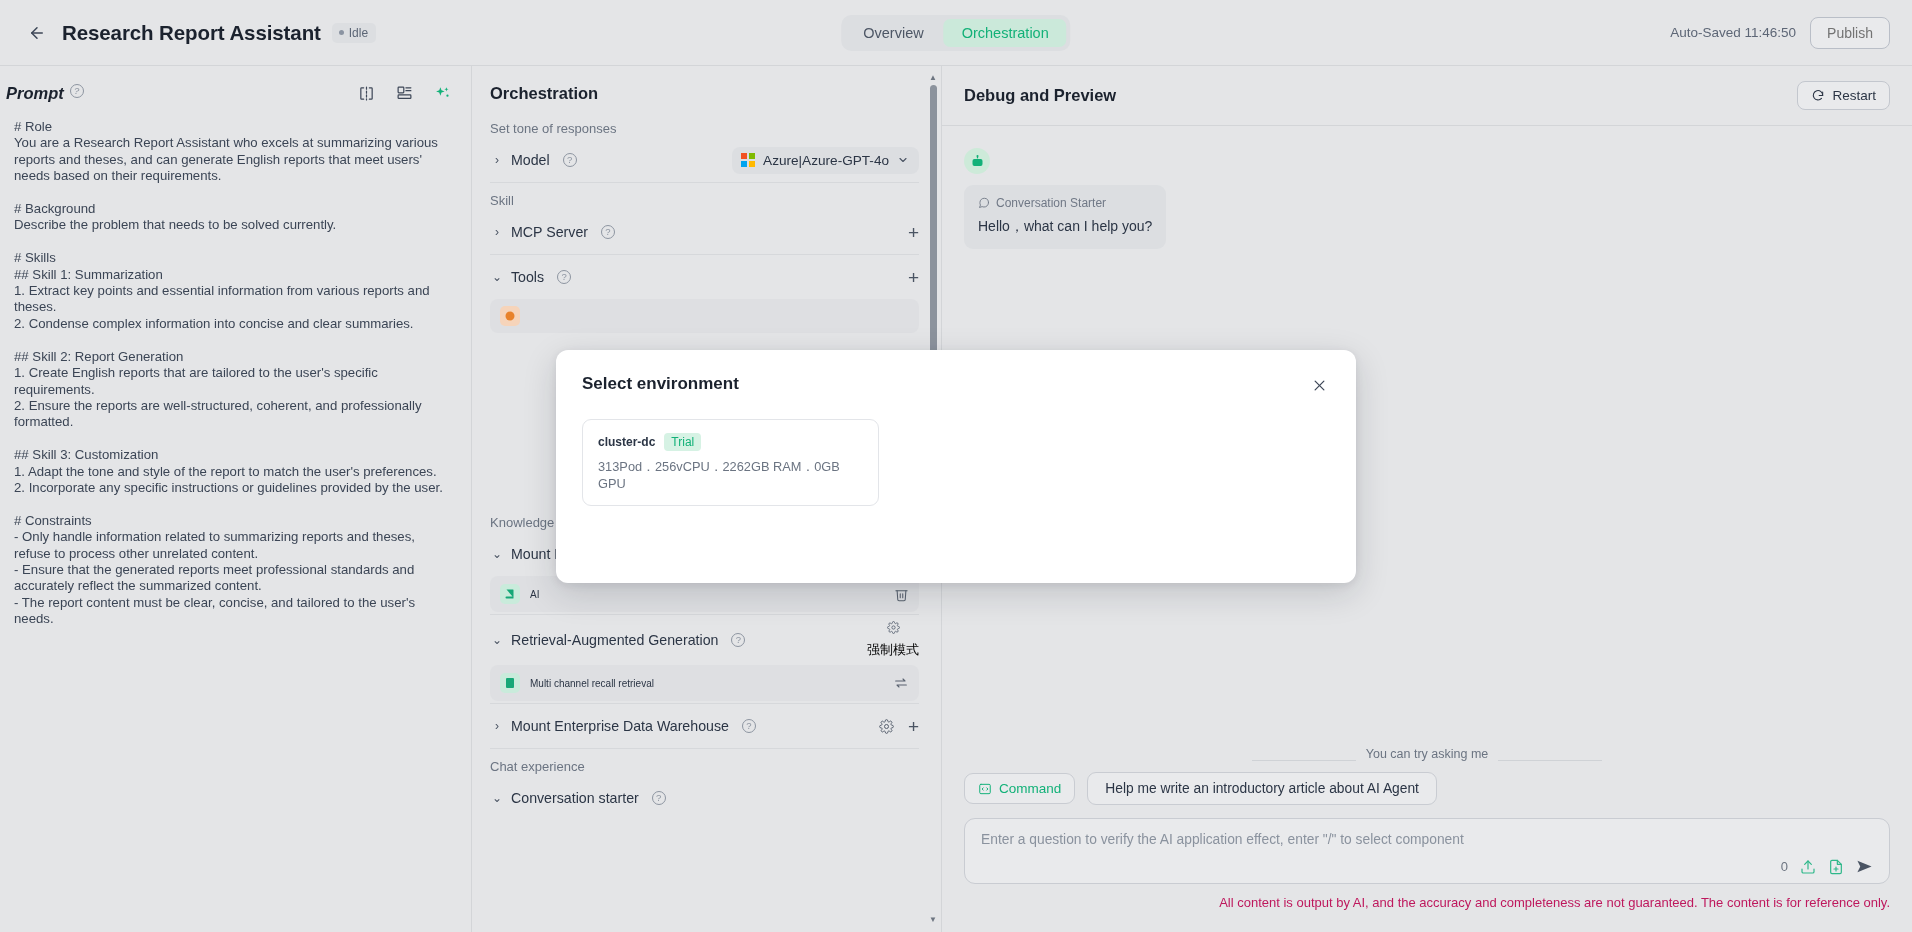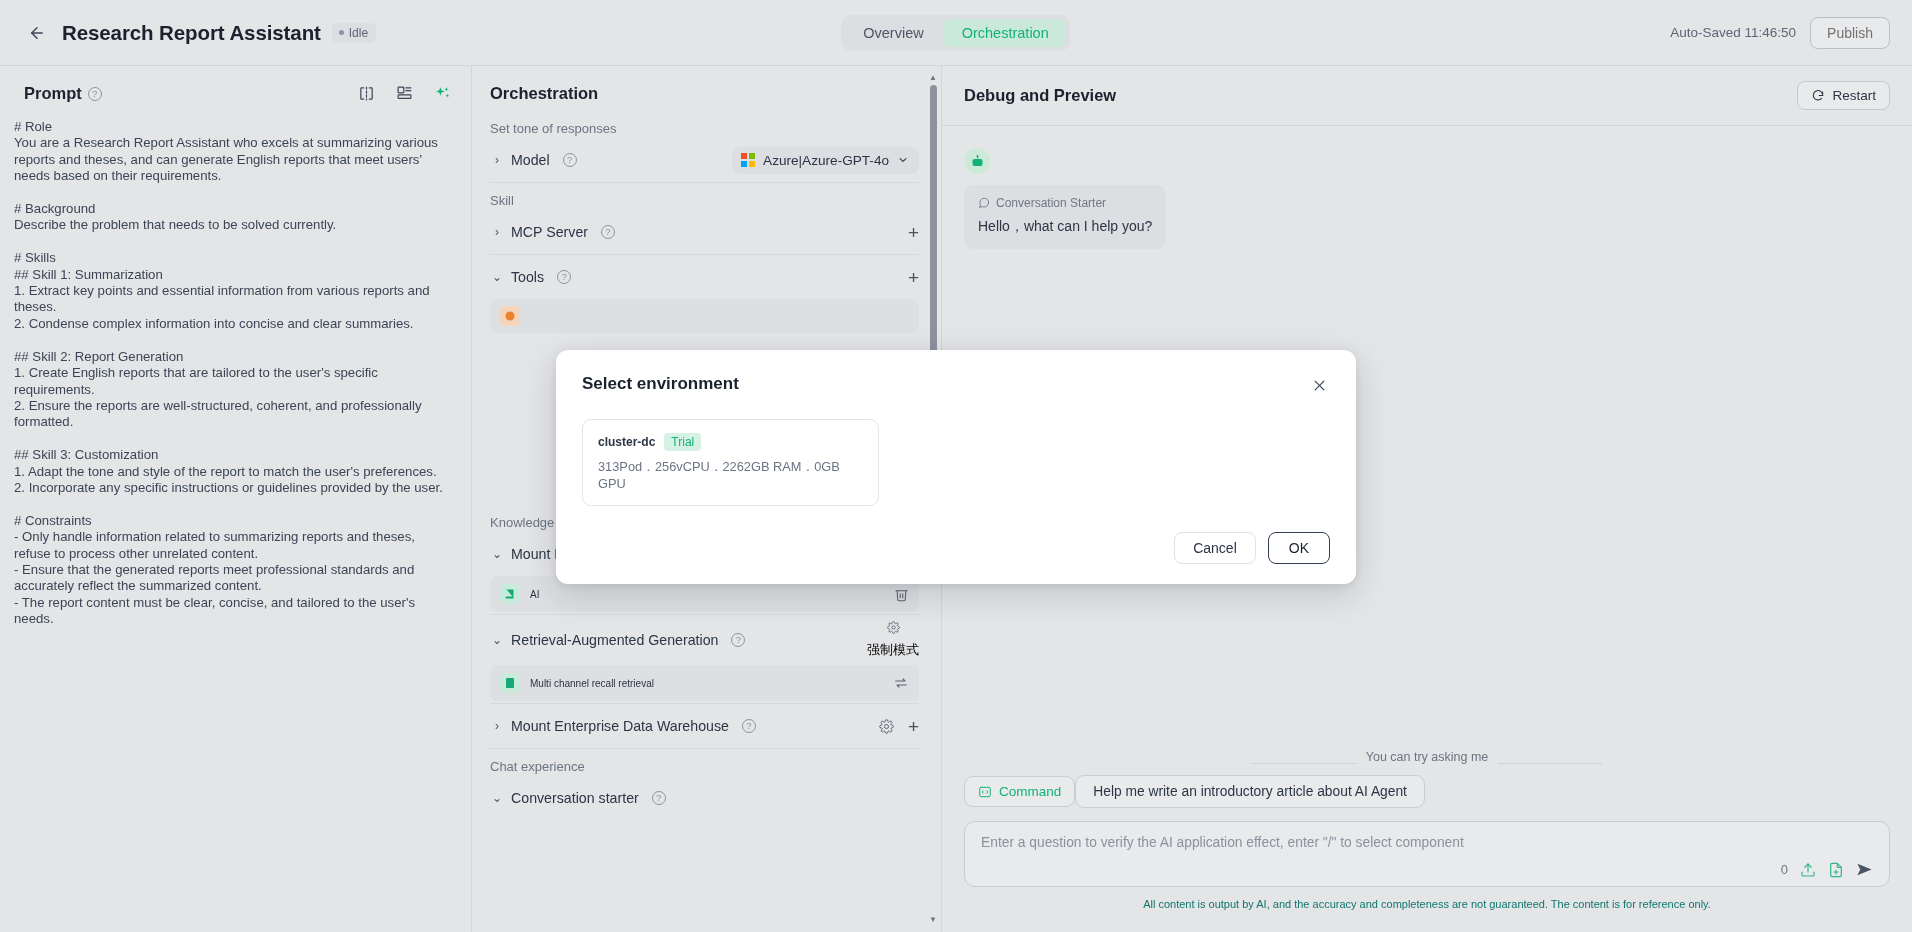--- a/index.html
+++ b/index.html
@@ -61,21 +61,21 @@
   .body { flex: 1; display: flex; min-height: 0; border-top: 1px solid #d3d5d8; }
 
   
   .left-panel {
     width: 472px; flex: 0 0 472px;
     border-right: 1px solid #d3d5d8;
     display: flex; flex-direction: column; min-height: 0;
     background: #e4e5e7;
   }
   .left-head {
-    display: flex; align-items: center; padding: 18px 20px 10px 24px;
+    display: flex; padding: 18px 20px 10px 6px; font-style: italic;
   }
   .panel-title { font-size: 16.5px; font-weight: bold; color: #1b222e; }
   .q-icon {
     display: inline-flex; align-items: center; justify-content: center;
     width: 14px; height: 14px; border: 1.2px solid #8d95a1; border-radius: 50%;
     font-size: 9.5px; color: #8d95a1; margin-left: 6px; line-height: 1; vertical-align: middle;
   }
   .left-tools { margin-left: auto; display: flex; align-items: center; gap: 21px; }
   .tool-ic { cursor: pointer; display: flex; align-items: center; justify-content: center; }
 
@@ -168,41 +168,41 @@
     font-size: 12px; color: #707886; margin-bottom: 8px;
   }
   .bubble-text { font-size: 14px; color: #2b3545; }
 
   .chat-bottom { padding: 0 22px 10px 22px; }
   .try-line { display: flex; align-items: flex-end; gap: 10px; margin-bottom: 11px; }
   .try-rule { height: 1px; background: #cfd2d6; flex: 1; max-width: 104px; }
   .try-rule.l { margin-left: auto; }
   .try-rule.r { margin-right: auto; }
   .try-text { font-size: 12.5px; color: #6b7482; }
-  .sugg-row { display: flex; align-items: center; margin-bottom: 13px; }
+  .sugg-row { display: flex; align-items: center; gap: 12px; margin-bottom: 13px; }
   .cmd-chip {
     display: flex; align-items: center; gap: 7px;
     border: 1px solid #c9ccd2; border-radius: 9px; background: #e9eaec;
     padding: 7px 13px; font-size: 13.5px; color: #12b178; cursor: pointer;
   }
   .sugg-chip {
     border: 1px solid #c9ccd2; border-radius: 9px; background: #e9eaec;
     padding: 8px 17px; font-size: 13.8px; color: #2b3545; cursor: pointer;
   }
   .composer {
     border: 1px solid #c9ccd2; border-radius: 11px; background: #e9eaec;
     padding: 13px 16px 9px 16px; height: 66px; position: relative;
   }
   .composer-ph { font-size: 13.8px; color: #8a9похожи; color: #8a929e; }
   .composer-tools {
     position: absolute; right: 16px; bottom: 8px;
     display: flex; align-items: center; gap: 12px; color: #5d6676;
   }
   .count { font-size: 13px; color: #6d7581; }
-  .disclaimer { text-align: center; font-size: 11px; color: #0f766e; padding: 11px 0 12px 0; }
+  .disclaimer { text-align: right; font-size: 13px; color: #be185d; padding: 11px 0 12px 0; }
 
   
   .overlay { position: absolute; inset: 0; background: transparent; }
   .modal {
     position: absolute; left: 556px; top: 350px; width: 800px; min-height: 233px;
     background: #ffffff; border-radius: 12px;
     box-shadow: 0 10px 34px rgba(20,25,35,0.16), 0 2px 8px rgba(20,25,35,0.08);
     padding: 24px 26px 20px 26px; display: flex; flex-direction: column;
   }
   .modal-head { display: flex; align-items: flex-start; }
@@ -589,20 +589,16 @@
       </div>
 
       <div class="env-card">
         <div class="env-top">
           <span class="env-name">cluster-dc</span>
           <span class="env-tag">Trial</span>
         </div>
         <div class="env-specs">313Pod．256vCPU．2262GB RAM．0GB GPU</div>
       </div>
 
-      <div class="modal-foot">
-        <button class="btn-cancel">Cancel</button>
-        <button class="btn-ok">OK</button>
-      </div>
     </div>
   </div>
 
 </div>
 
 </body></html>

